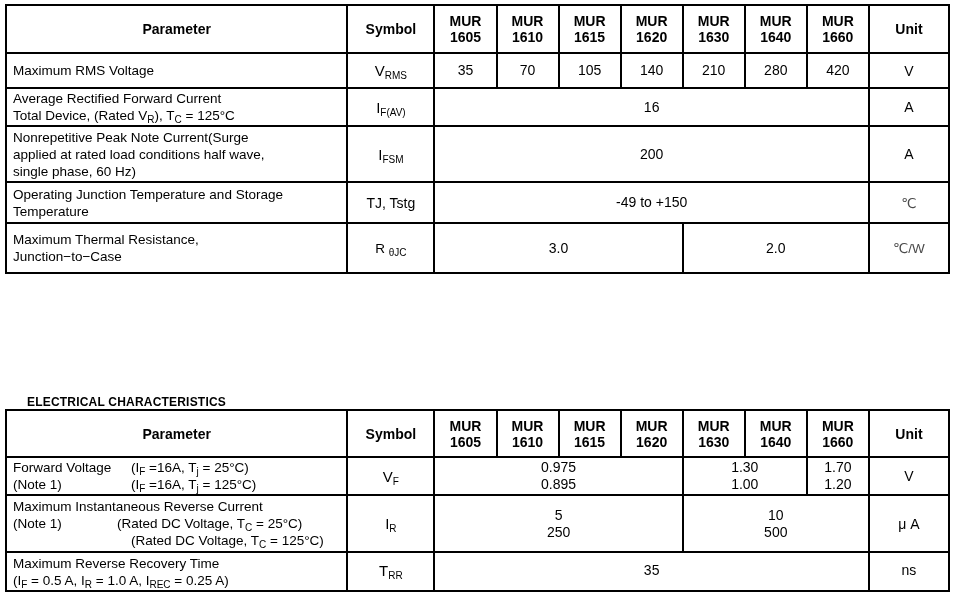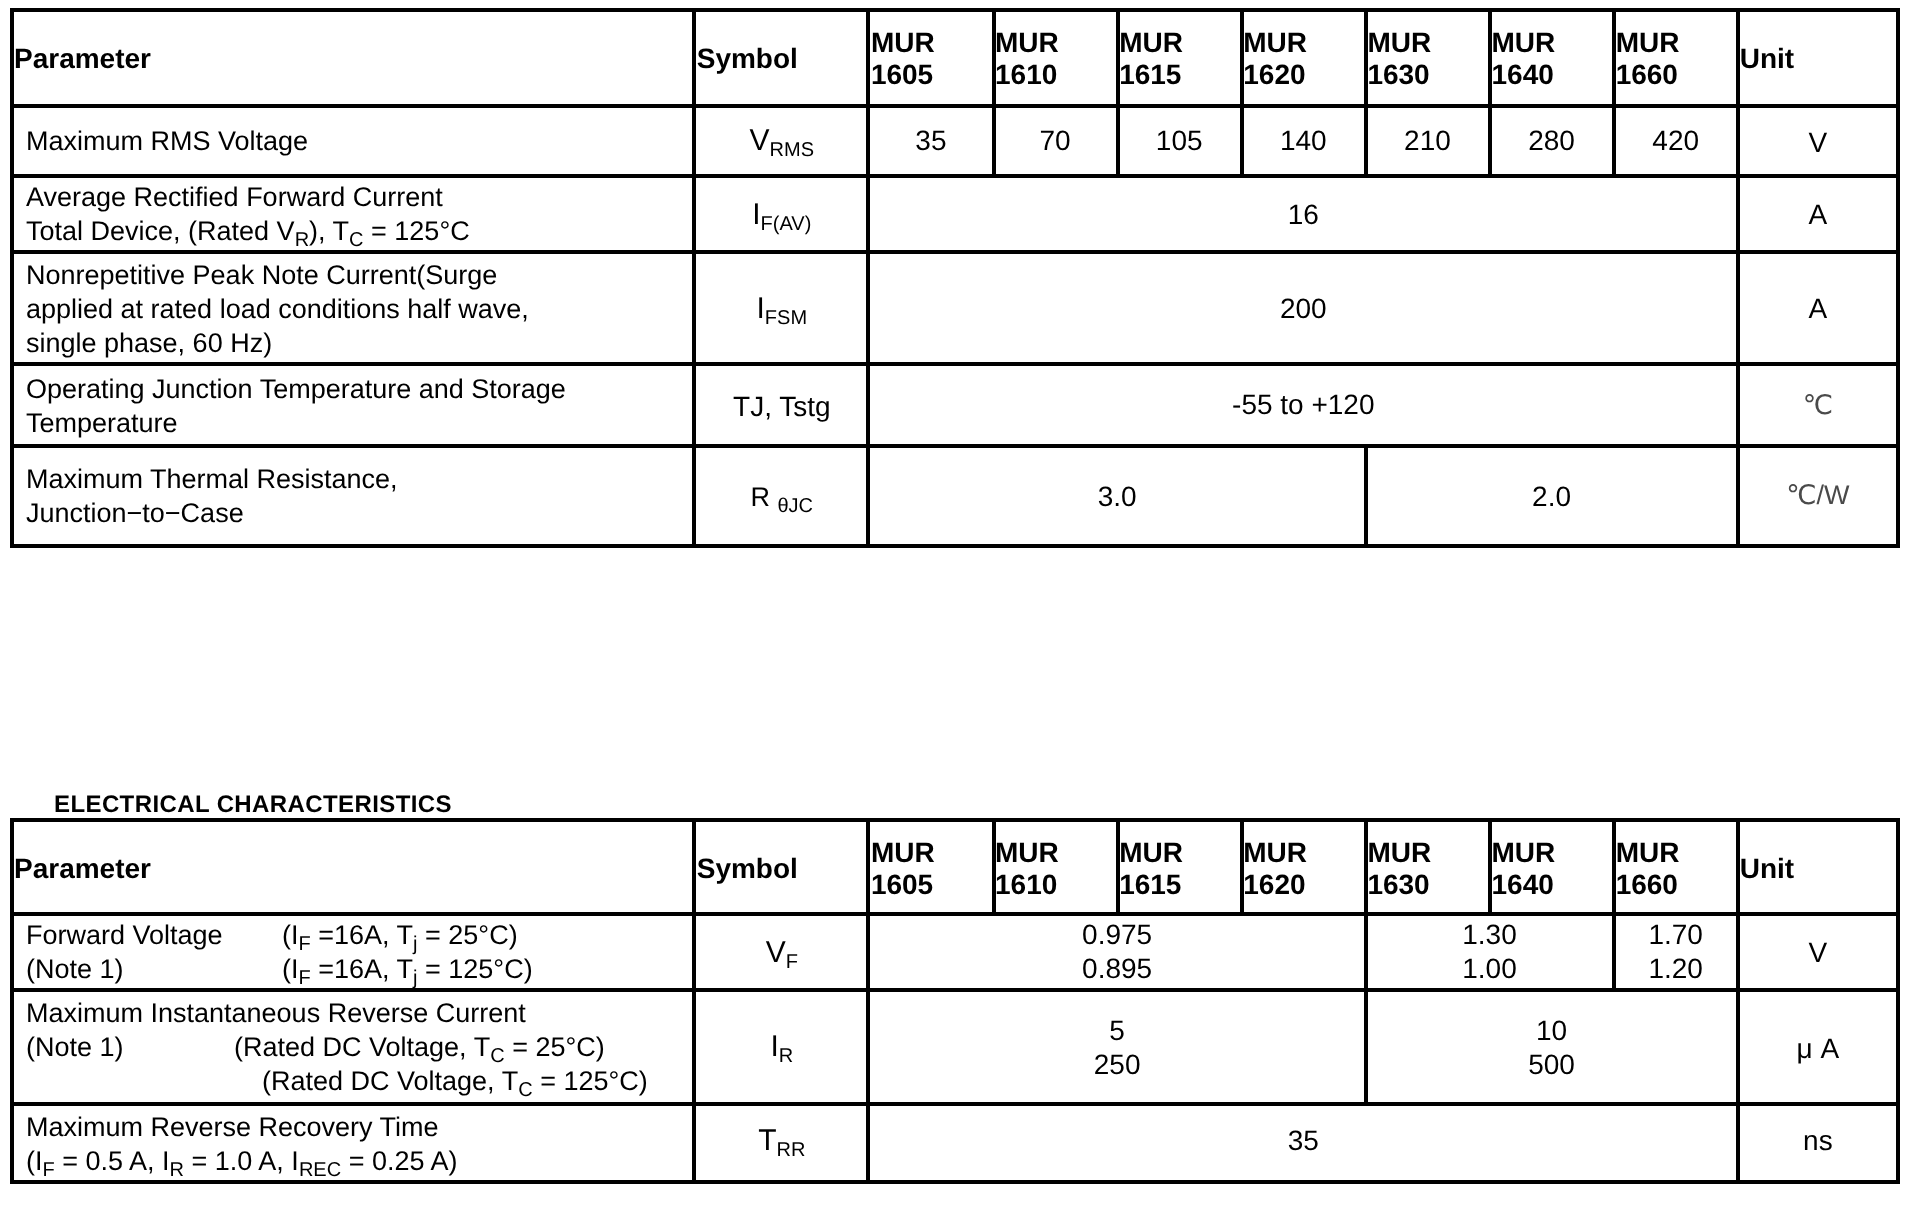--- a/index.html
+++ b/index.html
@@ -1,30 +1,30 @@
 <!DOCTYPE html>
 <html><head>
 <meta charset="utf-8">
 <style>
   html,body{margin:0;padding:0;background:#fff;}
   .canvas{position:relative;width:957px;height:614px;background:#ffffff;
           font-family:"Liberation Sans","DejaVu Sans",sans-serif;color:#000;overflow:hidden;}
   table.dtable{position:absolute;border-collapse:collapse;table-layout:fixed;width:945px;}
   .dtable td,.dtable th{border:2px solid #000;padding:0;vertical-align:middle;overflow:hidden;}
-  .dtable th{font-weight:bold;font-size:14px;text-align:left;line-height:16px;}
+  .dtable th{font-weight:bold;font-size:14px;text-align:center;line-height:16px;}
   td.param{padding:1px 6px;text-align:left;font-size:13.5px;line-height:17px;}
   .pline{white-space:nowrap;}
   td.sym{text-align:center;font-size:15px;}
   td.val{text-align:center;font-size:14px;line-height:17px;}
   td.unit{text-align:center;font-size:14px;}
   td.cjk{color:#4a4a4a;font-size:13.5px;}
   sub{font-size:10px;vertical-align:-3px;line-height:0;letter-spacing:0;}
   .section-title{position:absolute;left:27px;top:395px;font-size:12px;font-weight:bold;
                  letter-spacing:0.2px;white-space:nowrap;}
-  .vf-grid{display:grid;grid-template-columns:108px 1fr;column-gap:20px;}
+  .vf-grid{display:grid;grid-template-columns:108px 1fr;column-gap:10px;}
   .ir-l2{display:grid;grid-template-columns:104px 1fr;}
   .vtop td{vertical-align:top;}
   .vtop td.param{padding-top:2px;}
   .vtop td.sym,.vtop td.val,.vtop td.unit{padding-top:9px;}
   .hline{line-height:16px;}
 </style>
 </head>
 <body>
 
 <div class="canvas">
@@ -114,21 +114,21 @@
         <td class="val" colspan="7">200</td>
         <td class="unit">A</td>
       </tr>
 
       <tr style="height:41px">
         <td class="param">
           <div class="pline">Operating Junction Temperature and Storage</div>
           <div class="pline">Temperature</div>
         </td>
         <td class="sym" style="font-size:14px">TJ, Tstg</td>
-        <td class="val" colspan="7">-55 to +120</td>
+        <td class="val" colspan="7">-49 to +150</td>
         <td class="unit cjk">℃</td>
       </tr>
 
       <tr style="height:50px">
         <td class="param">
           <div class="pline">Maximum Thermal Resistance,</div>
           <div class="pline">Junction−to−Case</div>
         </td>
         <td class="sym" style="font-size:13.5px">R <sub>θJC</sub></td>
         <td class="val" colspan="4">3.0</td>

